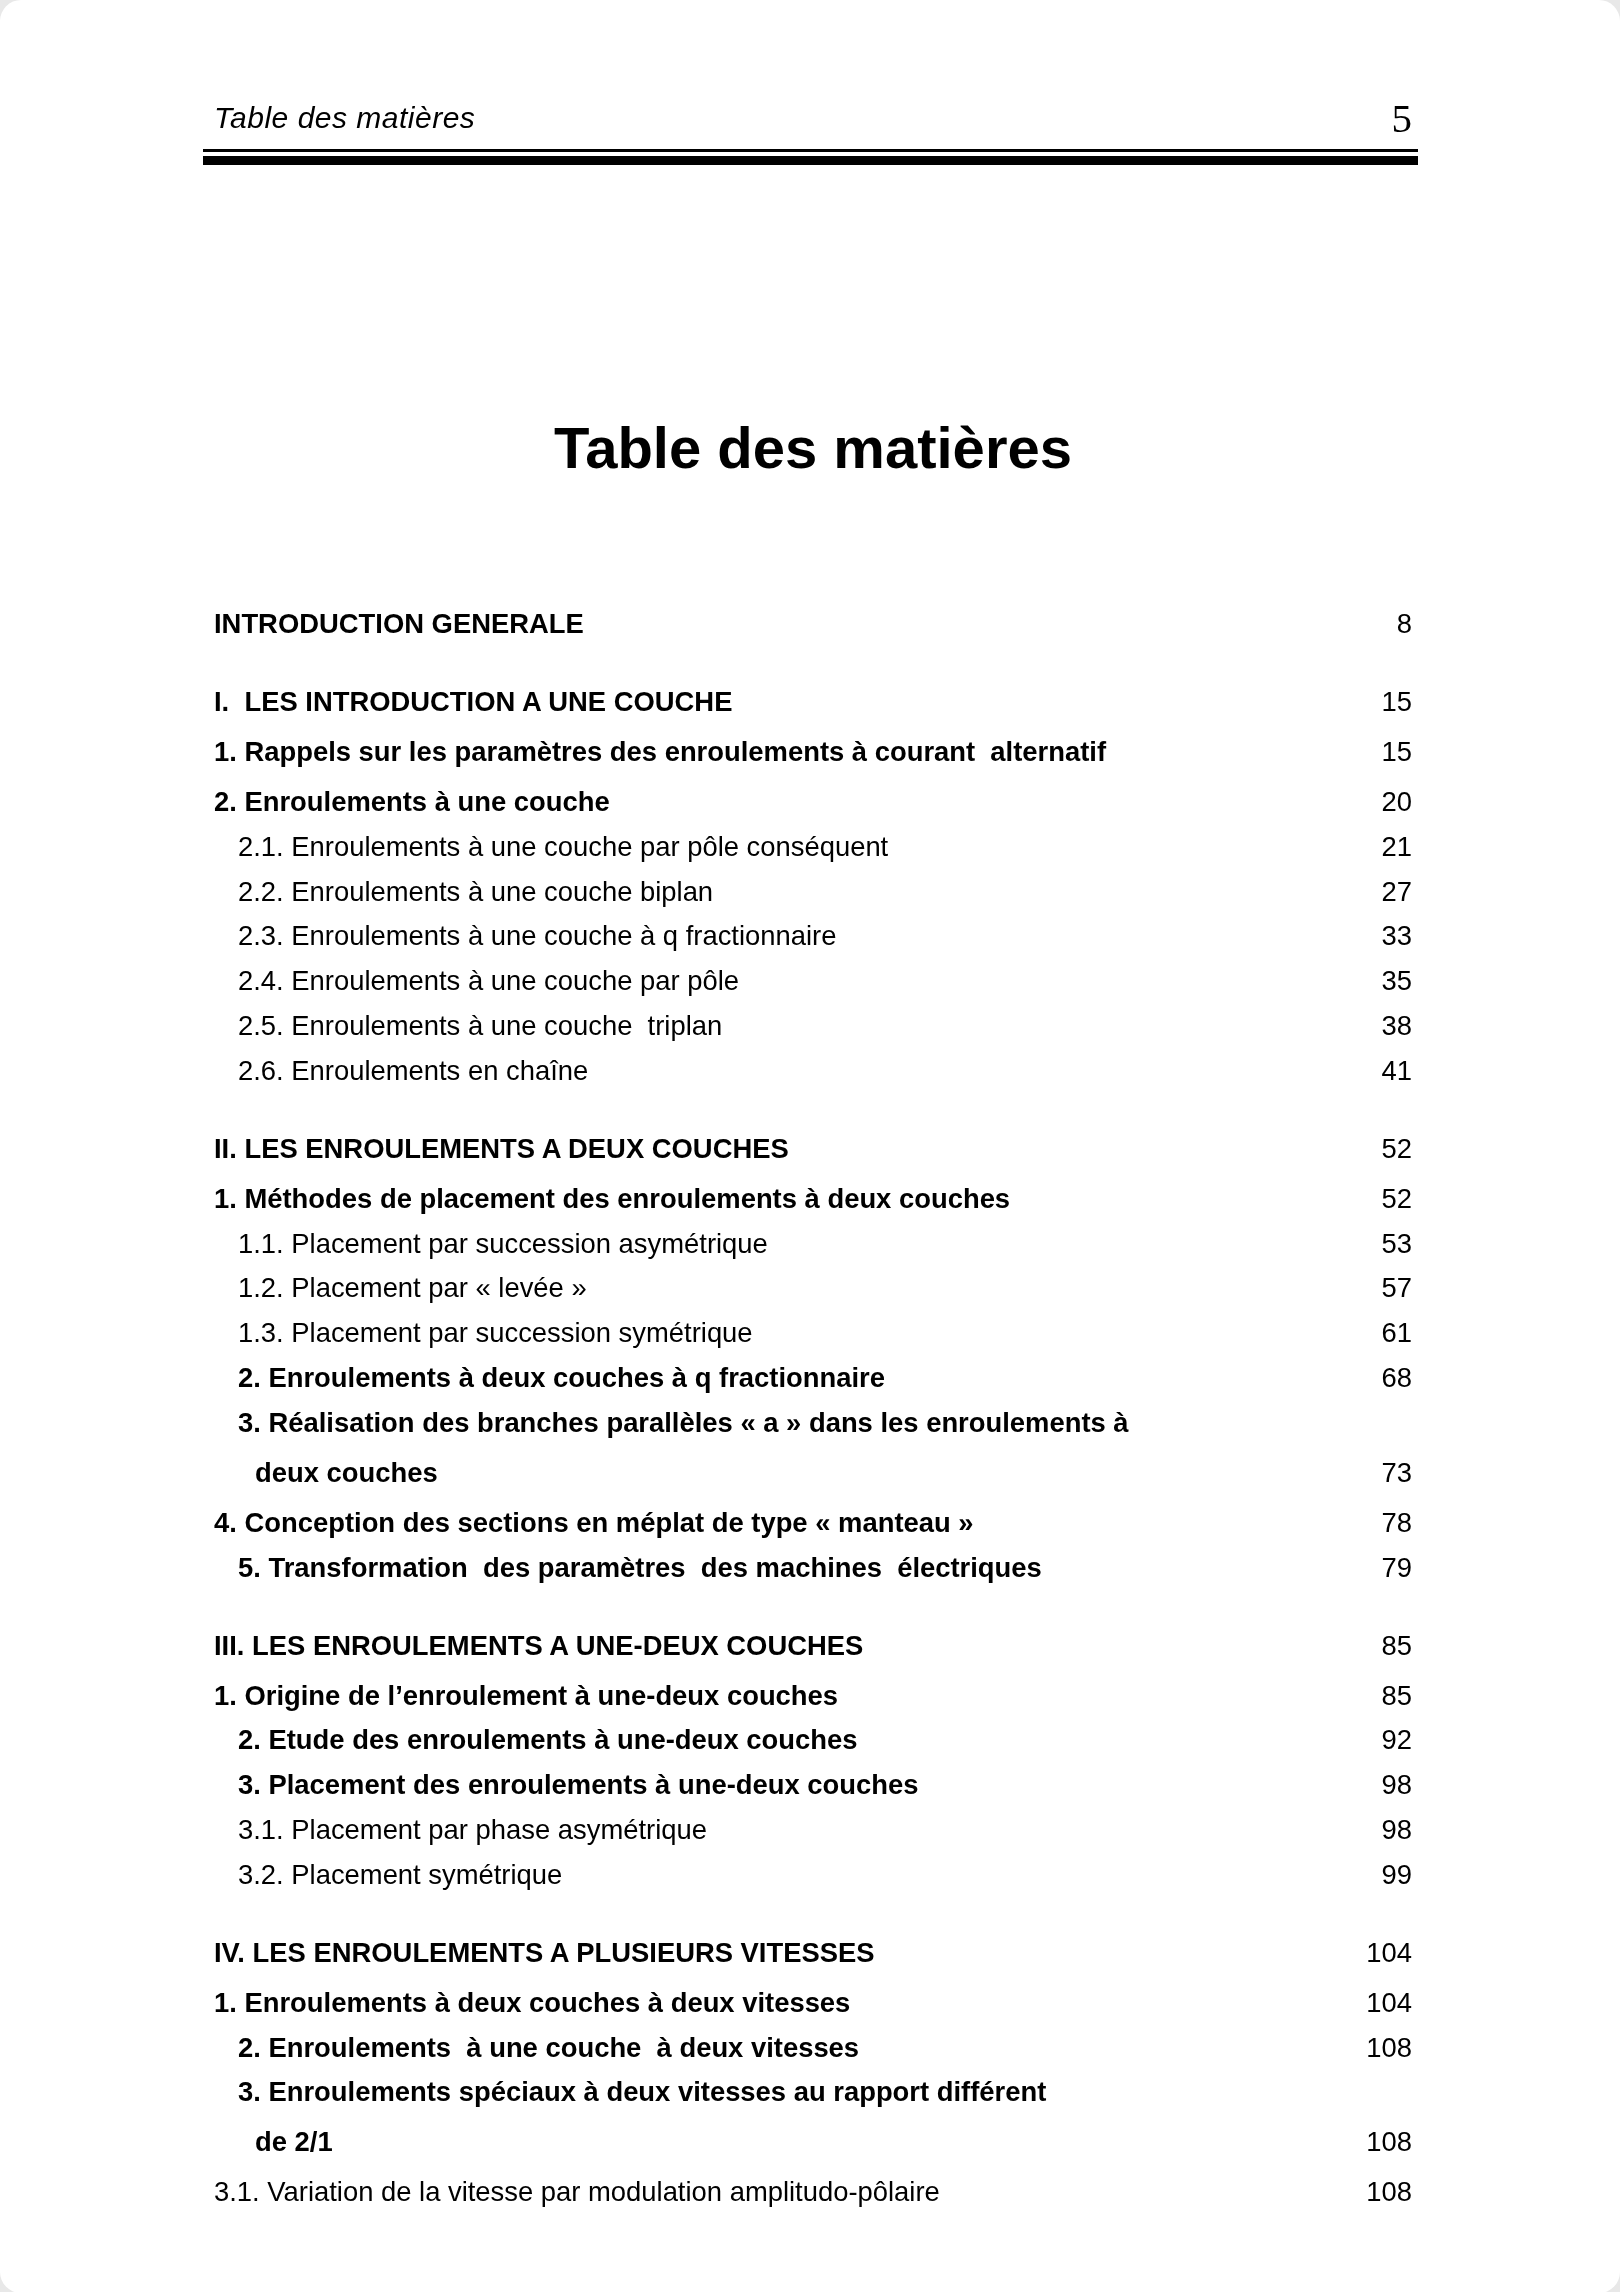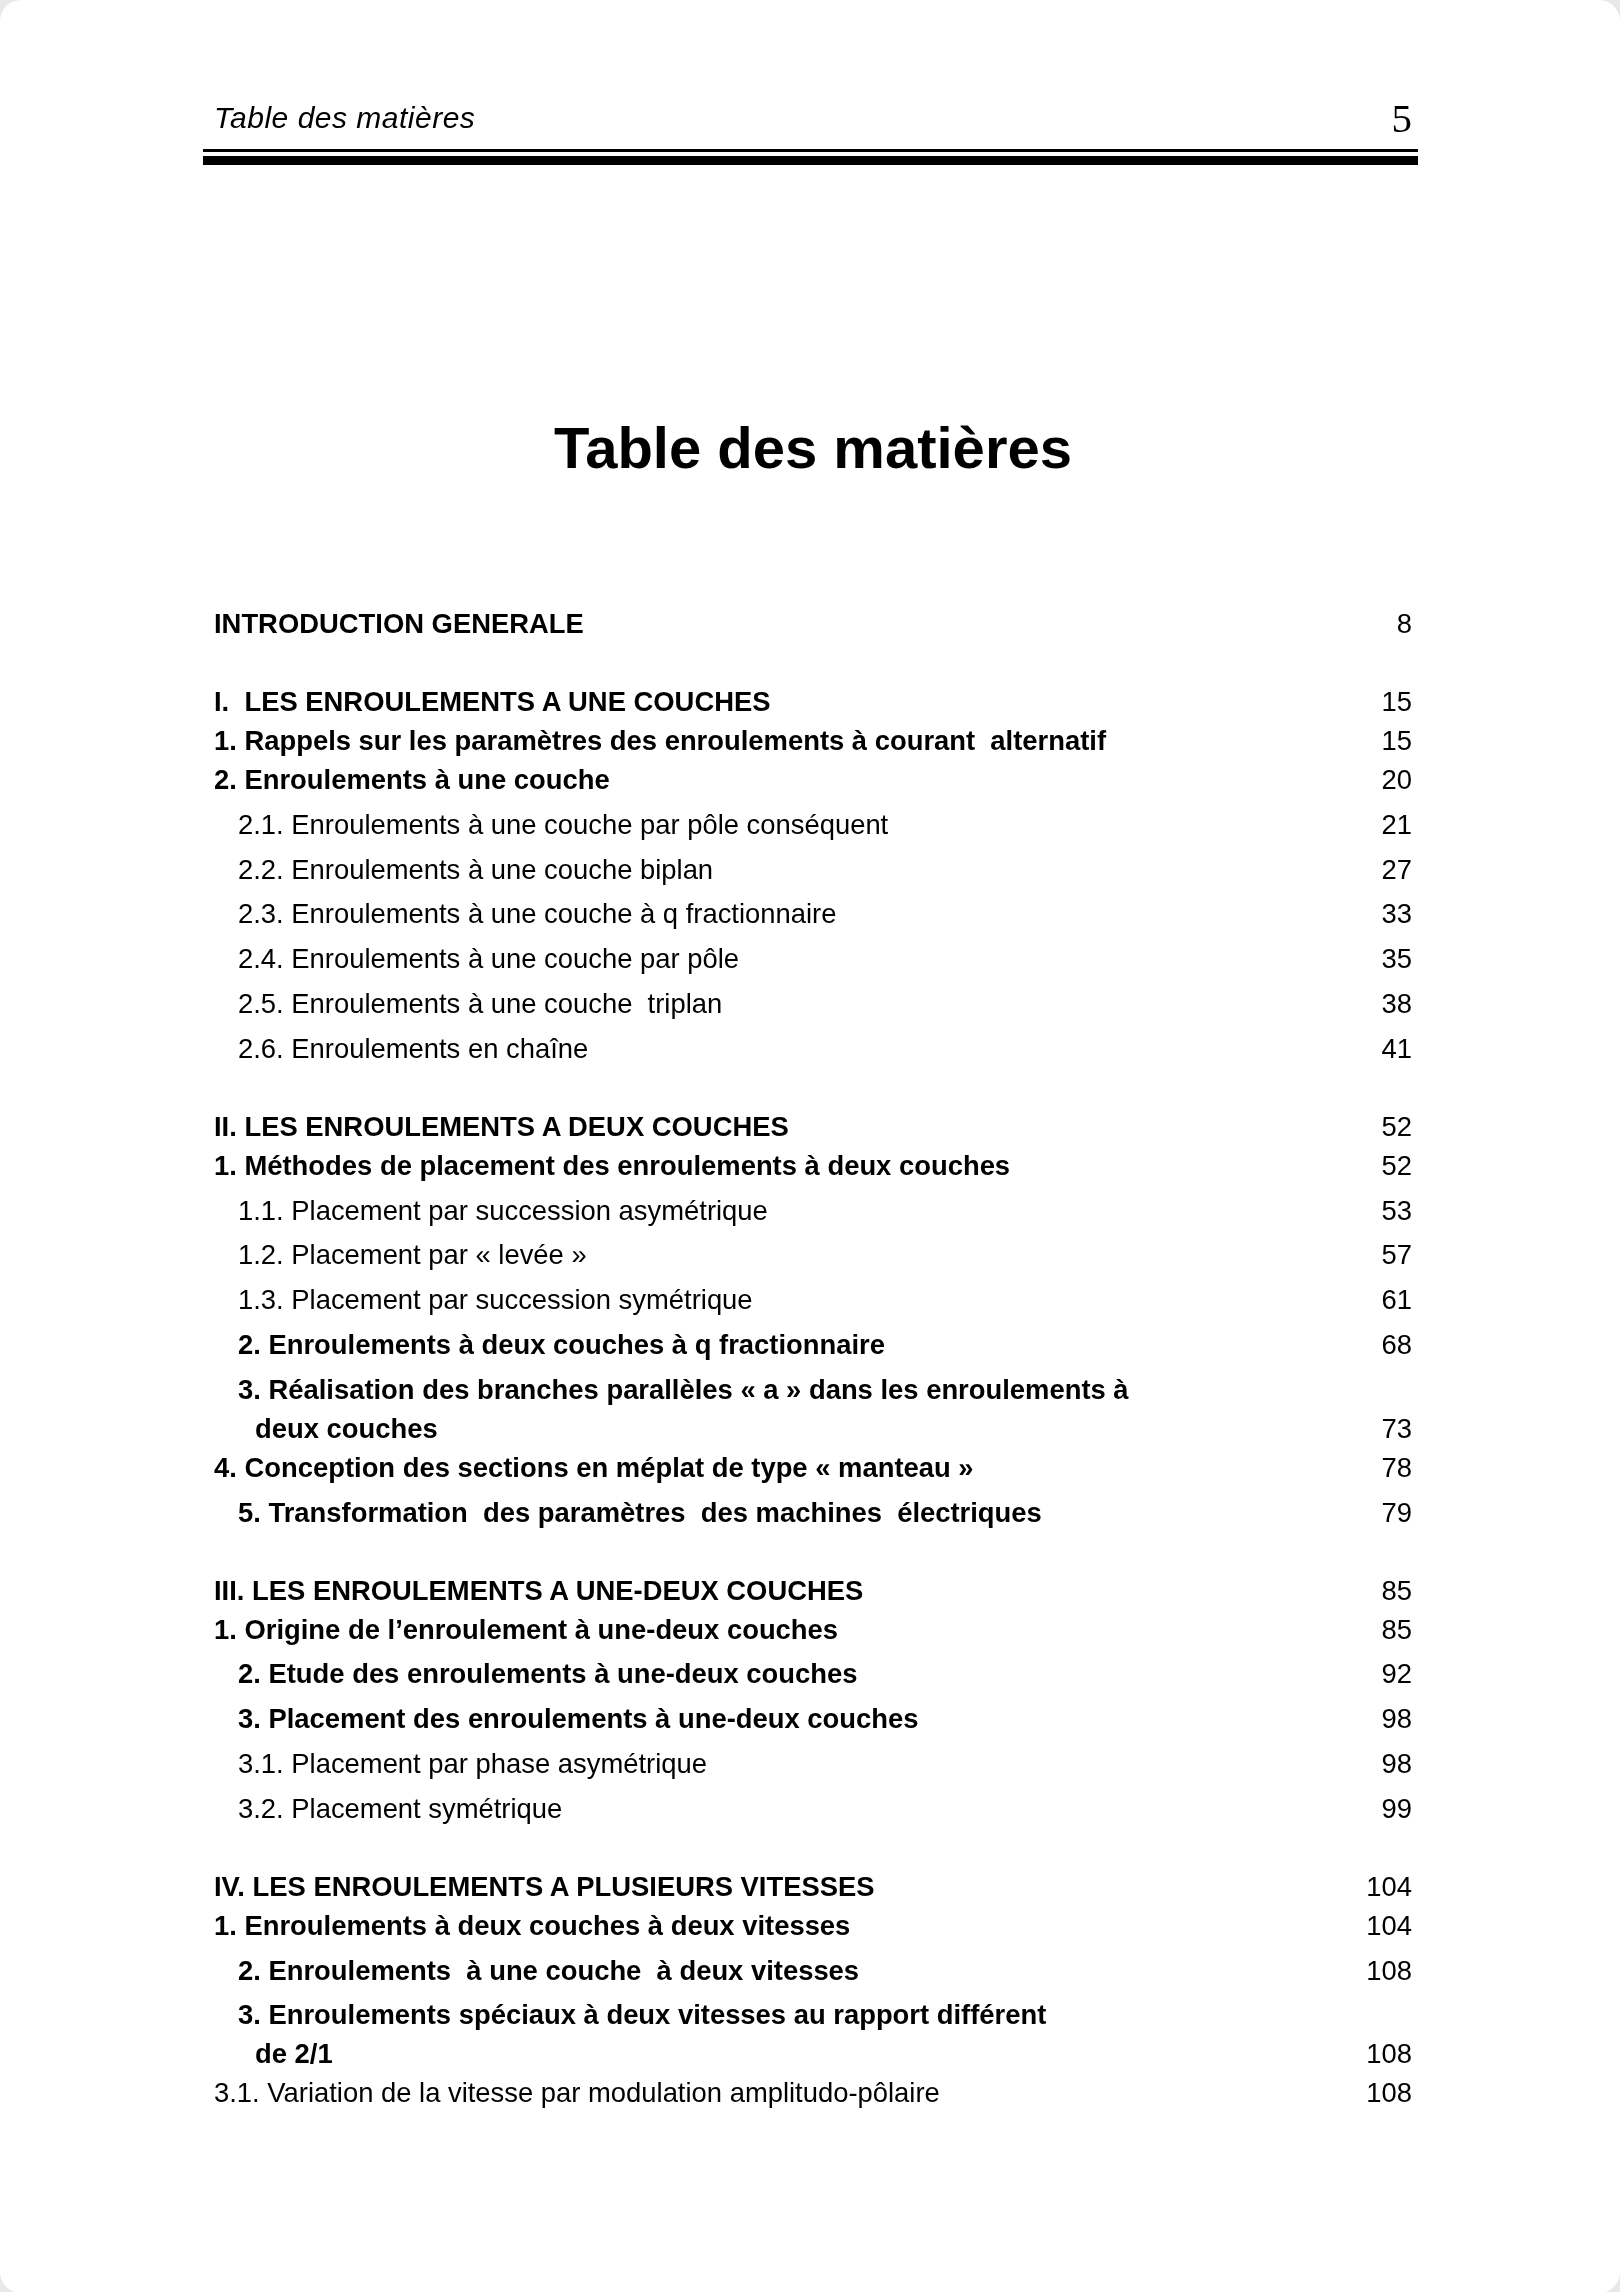--- a/index.html
+++ b/index.html
@@ -35,21 +35,21 @@
   .toc{
     position:absolute;left:214px;top:596px;width:1198px;
     font-size:27.4px;line-height:33px;
   }
   .row{display:flex;align-items:baseline;}
   .row .label{white-space:pre;}
   .row .pg{margin-left:auto;padding-left:23.5px;font-weight:normal;flex-shrink:0;}
   .bold{font-weight:bold;}
   .indent{padding-left:41px;}
   .sp-first{margin-top:11px;}
-  .sp-tight{margin-top:6px;}
+  .sp-tight{margin-top:17px;}
   .sp-sub{margin-top:11.8px;margin-left:24px;}
   .sp-section{margin-top:45px;}
 </style>
 </head>
 <body>
 
 <div class="page">
 
   <div class="running-header">
     <span class="rh-title">Table des matières</span>
@@ -60,21 +60,21 @@
   <div class="rule rule-thick"></div>
 
   <div class="doc-title">Table des matières</div>
 
   <div class="toc">
       <div class="row sp-first bold">
         <span class="label">INTRODUCTION GENERALE</span>
         <span class="pg">8</span>
       </div>
       <div class="row sp-section bold">
-        <span class="label">I.  LES ENROULEMENTS A UNE COUCHES</span>
+        <span class="label">I.  LES INTRODUCTION A UNE COUCHE</span>
         <span class="pg">15</span>
       </div>
       <div class="row sp-tight bold">
         <span class="label">1. Rappels sur les paramètres des enroulements à courant  alternatif</span>
         <span class="pg">15</span>
       </div>
       <div class="row sp-tight bold">
         <span class="label">2. Enroulements à une couche</span>
         <span class="pg">20</span>
       </div>

